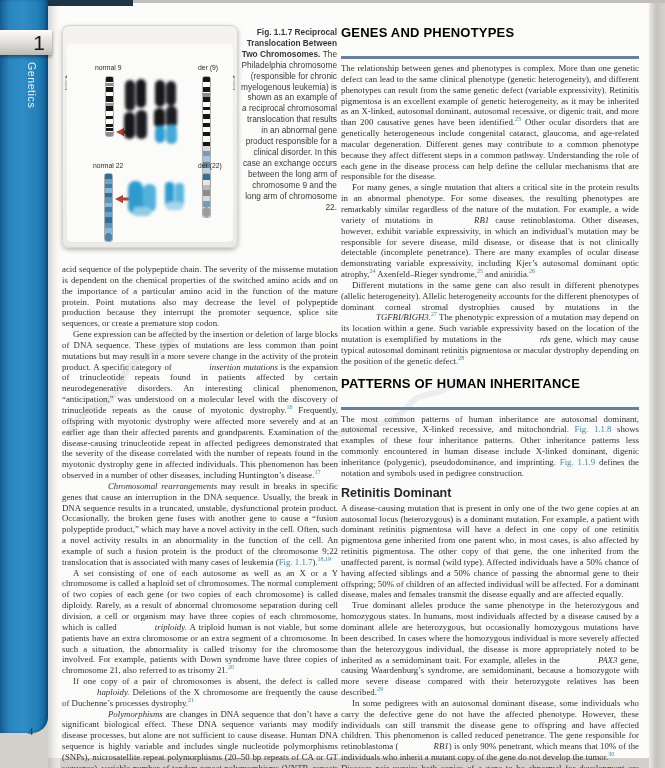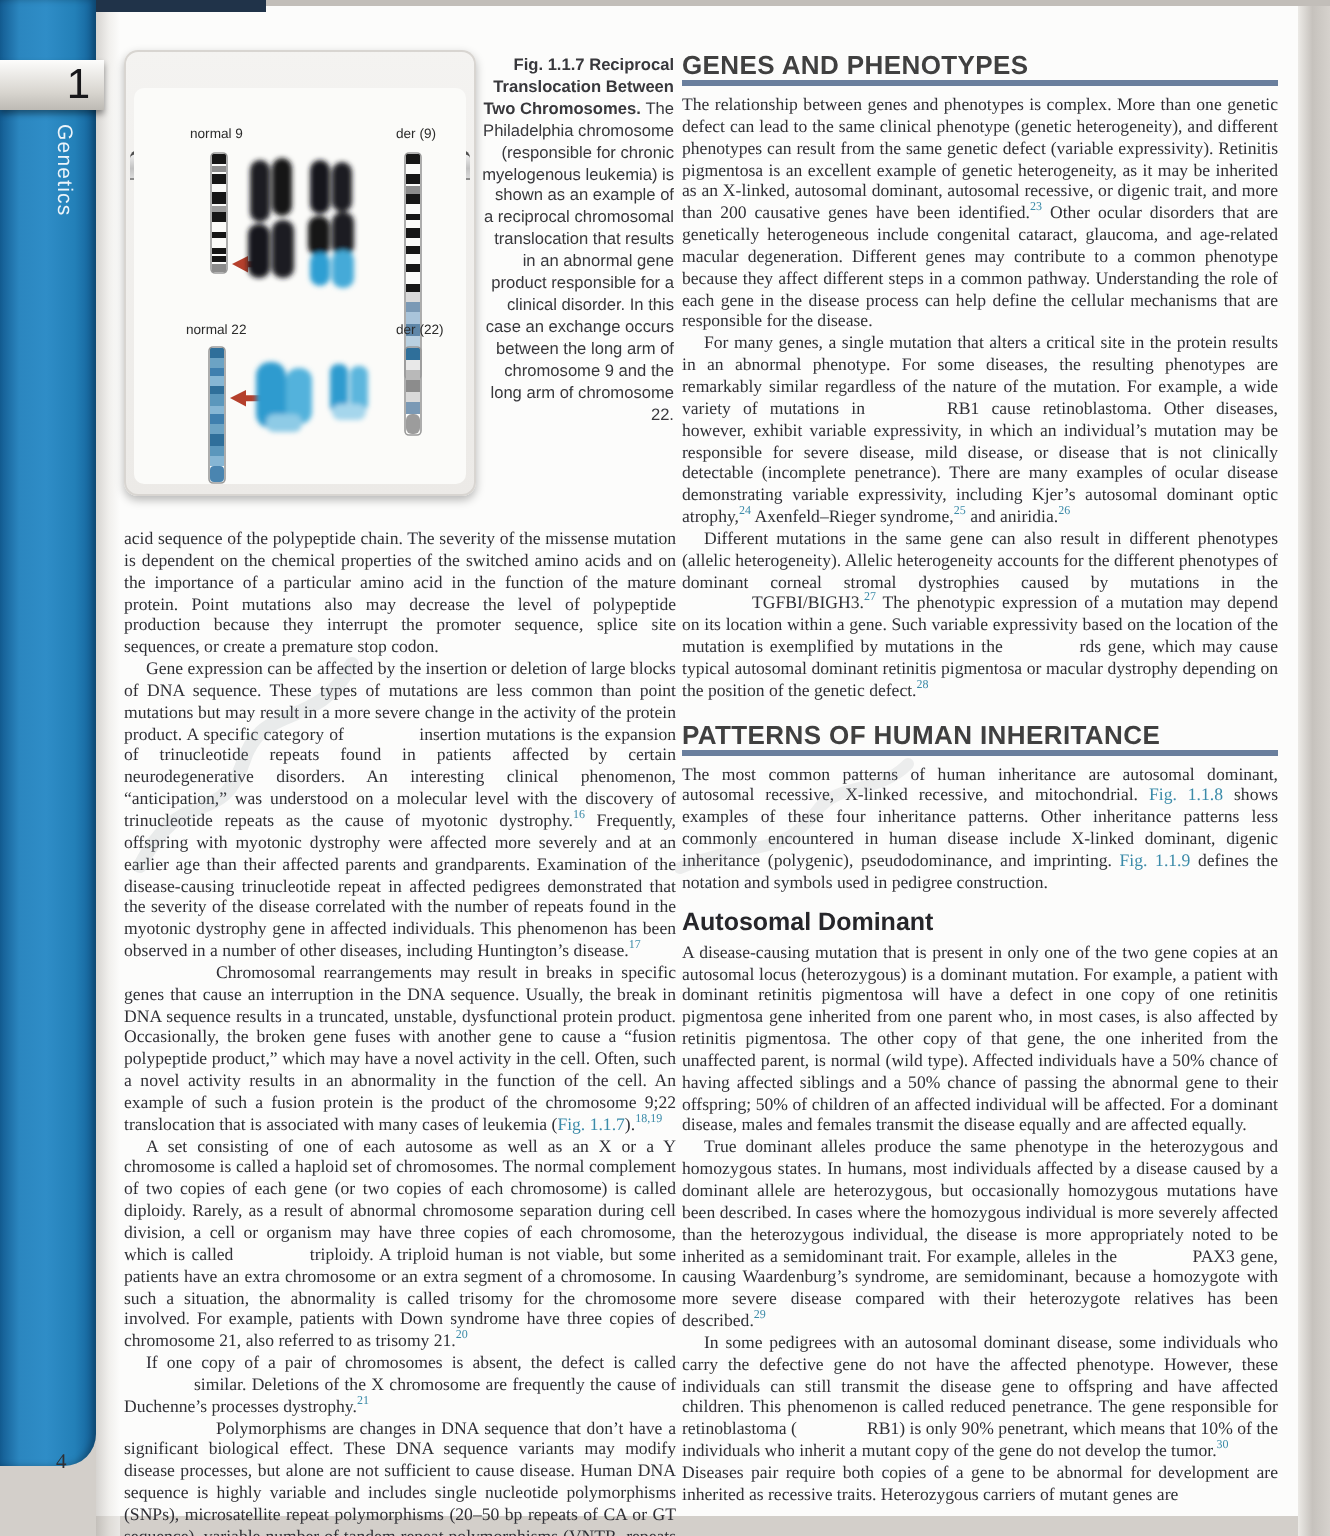--- a/index.html
+++ b/index.html
@@ -41,26 +41,26 @@
   .lbl-n22{left:31px;top:137px;} .lbl-d22{left:136px;top:137px;}
 
   .caption{position:absolute;left:241px;top:27px;width:96px;
            font:8.3px/10.9px "Liberation Sans",sans-serif;color:#38383c;text-align:right;}
 
   
   .col-left{position:absolute;left:62px;top:264px;width:276px;}
   .col-right{position:absolute;left:341px;top:25px;width:298px;}
   .jp{margin:0;text-align:justify;font:8.8px/10.85px "Liberation Serif",serif;color:#303036;}
   .ind{text-indent:11px;}
-  h2.section{font:bold 13px/15px "Liberation Sans",sans-serif;color:#404040;margin:0 0 4px;
-           padding-bottom:0;border-bottom:3px solid #6a7f9d;letter-spacing:.2px;}
+  h2.section{font:bold 13px/15px "Liberation Sans",sans-serif;color:#000000;margin:0 0 4px;
+           padding-bottom:16px;border-bottom:3px solid #6a7f9d;letter-spacing:.2px;}
   h2.mt{margin-top:9px;}
   h3.subsection{font:bold 12.5px/14px "Liberation Sans",sans-serif;color:#26262a;margin:7px 0 3px;}
 
-  .run-i{padding-left:35px;}
+  .run-i{font-style:italic;padding-left:35px;}
   .run-b{font-weight:bold;}
   .run-sup{vertical-align:super;font-size:6px;line-height:0;color:#3a8aa8;}
   .run-link{color:#3a8aa8;}
 
   .wm{position:absolute;pointer-events:none;}
 </style>
 </head>
 <body>
 
 <div class="screen">
@@ -184,32 +184,32 @@
     <span class="fig-label lbl-d22">der (22)</span>
   </figure>
 
   <div class="caption"><span class="run-b">Fig. 1.1.7  Reciprocal Translocation Between Two Chromosomes. </span><span>The Philadelphia chromosome (responsible for chronic myelogenous leukemia) is shown as an example of a reciprocal chromosomal translocation that results in an abnormal gene product responsible for a clinical disorder. In this case an exchange occurs between the long arm of chromosome 9 and the long arm of chromosome 22.</span></div>
 
   <div class="col-left">
     <p class="jp"><span>acid sequence of the polypeptide chain. The severity of the missense mutation is dependent on the chemical properties of the switched amino acids and on the importance of a particular amino acid in the function of the mature protein. Point mutations also may decrease the level of polypeptide production because they interrupt the promoter sequence, splice site sequences, or create a premature stop codon.</span></p>
     <p class="jp ind"><span>Gene expression can be affected by the insertion or deletion of large blocks of DNA sequence. These types of mutations are less common than point mutations but may result in a more severe change in the activity of the protein product. A specific category of </span><span class="run-i">insertion mutations</span><span> is the expansion of trinucleotide repeats found in patients affected by certain neurodegenerative disorders. An interesting clinical phenomenon, “anticipation,” was understood on a molecular level with the discovery of trinucleotide repeats as the cause of myotonic dystrophy.</span><span class="run-sup">16</span><span> Frequently, offspring with myotonic dystrophy were affected more severely and at an earlier age than their affected parents and grandparents. Examination of the disease-causing trinucleotide repeat in affected pedigrees demonstrated that the severity of the disease correlated with the number of repeats found in the myotonic dystrophy gene in affected individuals. This phenomenon has been observed in a number of other diseases, including Huntington’s disease.</span><span class="run-sup">17</span></p>
     <p class="jp ind"><span class="run-i">Chromosomal rearrangements</span><span> may result in breaks in specific genes that cause an interruption in the DNA sequence. Usually, the break in DNA sequence results in a truncated, unstable, dysfunctional protein product. Occasionally, the broken gene fuses with another gene to cause a “fusion polypeptide product,” which may have a novel activity in the cell. Often, such a novel activity results in an abnormality in the function of the cell. An example of such a fusion protein is the product of the chromosome 9;22 translocation that is associated with many cases of leukemia (</span><span class="run-link">Fig. 1.1.7</span><span>).</span><span class="run-sup">18,19</span></p>
     <p class="jp ind"><span>A set consisting of one of each autosome as well as an X or a Y chromosome is called a haploid set of chromosomes. The normal complement of two copies of each gene (or two copies of each chromosome) is called diploidy. Rarely, as a result of abnormal chromosome separation during cell division, a cell or organism may have three copies of each chromosome, which is called </span><span class="run-i">triploidy.</span><span> A triploid human is not viable, but some patients have an extra chromosome or an extra segment of a chromosome. In such a situation, the abnormality is called trisomy for the chromosome involved. For example, patients with Down syndrome have three copies of chromosome 21, also referred to as trisomy 21.</span><span class="run-sup">20</span></p>
-    <p class="jp ind"><span>If one copy of a pair of chromosomes is absent, the defect is called </span><span class="run-i">similar.</span><span> Deletions of the X chromosome are frequently the cause of Duchenne’s processes dystrophy.</span><span class="run-sup">21</span></p>
+    <p class="jp ind"><span>If one copy of a pair of chromosomes is absent, the defect is called </span><span class="run-i">haploidy.</span><span> Deletions of the X chromosome are frequently the cause of Duchenne’s processes dystrophy.</span><span class="run-sup">21</span></p>
     <p class="jp ind"><span class="run-i">Polymorphisms</span><span> are changes in DNA sequence that don’t have a significant biological effect. These DNA sequence variants may modify disease processes, but alone are not sufficient to cause disease. Human DNA sequence is highly variable and includes single nucleotide polymorphisms (SNPs), microsatellite repeat polymorphisms (20–50 bp repeats of CA or GT sequence), variable number of tandem repeat polymorphisms (VNTR, repeats of 50–100 bp of DNA), or larger insertion deletions.</span></p>
   </div>
 
   <div class="col-right">
     <h2 class="section">GENES AND PHENOTYPES</h2>
     <p class="jp"><span>The relationship between genes and phenotypes is complex. More than one genetic defect can lead to the same clinical phenotype (genetic heterogeneity), and different phenotypes can result from the same genetic defect (variable expressivity). Retinitis pigmentosa is an excellent example of genetic heterogeneity, as it may be inherited as an X-linked, autosomal dominant, autosomal recessive, or digenic trait, and more than 200 causative genes have been identified.</span><span class="run-sup">23</span><span> Other ocular disorders that are genetically heterogeneous include congenital cataract, glaucoma, and age-related macular degeneration. Different genes may contribute to a common phenotype because they affect different steps in a common pathway. Understanding the role of each gene in the disease process can help define the cellular mechanisms that are responsible for the disease.</span></p>
     <p class="jp ind"><span>For many genes, a single mutation that alters a critical site in the protein results in an abnormal phenotype. For some diseases, the resulting phenotypes are remarkably similar regardless of the nature of the mutation. For example, a wide variety of mutations in </span><span class="run-i">RB1</span><span> cause retinoblastoma. Other diseases, however, exhibit variable expressivity, in which an individual’s mutation may be responsible for severe disease, mild disease, or disease that is not clinically detectable (incomplete penetrance). There are many examples of ocular disease demonstrating variable expressivity, including Kjer’s autosomal dominant optic atrophy,</span><span class="run-sup">24</span><span> Axenfeld–Rieger syndrome,</span><span class="run-sup">25</span><span> and aniridia.</span><span class="run-sup">26</span></p>
     <p class="jp ind"><span>Different mutations in the same gene can also result in different phenotypes (allelic heterogeneity). Allelic heterogeneity accounts for the different phenotypes of dominant corneal stromal dystrophies caused by mutations in the </span><span class="run-i">TGFBI/BIGH3.</span><span class="run-sup">27</span><span> The phenotypic expression of a mutation may depend on its location within a gene. Such variable expressivity based on the location of the mutation is exemplified by mutations in the </span><span class="run-i">rds</span><span> gene, which may cause typical autosomal dominant retinitis pigmentosa or macular dystrophy depending on the position of the genetic defect.</span><span class="run-sup">28</span></p>
     <h2 class="section mt">PATTERNS OF HUMAN INHERITANCE</h2>
     <p class="jp"><span>The most common patterns of human inheritance are autosomal dominant, autosomal recessive, X-linked recessive, and mitochondrial. </span><span class="run-link">Fig. 1.1.8</span><span> shows examples of these four inheritance patterns. Other inheritance patterns less commonly encountered in human disease include X-linked dominant, digenic inheritance (polygenic), pseudodominance, and imprinting. </span><span class="run-link">Fig. 1.1.9</span><span> defines the notation and symbols used in pedigree construction.</span></p>
-    <h3 class="subsection">Autosomal Dominant</h3>
+    <h3 class="subsection">Retinitis Dominant</h3>
     <p class="jp"><span>A disease-causing mutation that is present in only one of the two gene copies at an autosomal locus (heterozygous) is a dominant mutation. For example, a patient with dominant retinitis pigmentosa will have a defect in one copy of one retinitis pigmentosa gene inherited from one parent who, in most cases, is also affected by retinitis pigmentosa. The other copy of that gene, the one inherited from the unaffected parent, is normal (wild type). Affected individuals have a 50% chance of having affected siblings and a 50% chance of passing the abnormal gene to their offspring; 50% of children of an affected individual will be affected. For a dominant disease, males and females transmit the disease equally and are affected equally.</span></p>
     <p class="jp ind"><span>True dominant alleles produce the same phenotype in the heterozygous and homozygous states. In humans, most individuals affected by a disease caused by a dominant allele are heterozygous, but occasionally homozygous mutations have been described. In cases where the homozygous individual is more severely affected than the heterozygous individual, the disease is more appropriately noted to be inherited as a semidominant trait. For example, alleles in the </span><span class="run-i">PAX3</span><span> gene, causing Waardenburg’s syndrome, are semidominant, because a homozygote with more severe disease compared with their heterozygote relatives has been described.</span><span class="run-sup">29</span></p>
     <p class="jp ind"><span>In some pedigrees with an autosomal dominant disease, some individuals who carry the defective gene do not have the affected phenotype. However, these individuals can still transmit the disease gene to offspring and have affected children. This phenomenon is called reduced penetrance. The gene responsible for retinoblastoma (</span><span class="run-i">RB1</span><span>) is only 90% penetrant, which means that 10% of the individuals who inherit a mutant copy of the gene do not develop the tumor.</span><span class="run-sup">30</span></p>
     <p class="jp"><span>Diseases pair require both copies of a gene to be abnormal for development are inherited as recessive traits. Heterozygous carriers of mutant genes are</span></p>
   </div>
 
   <svg class="wm" style="left:58px;top:318px" width="130" height="135">
     <path d="M12,115 C34,72 52,98 64,62 C74,32 100,48 118,14" stroke="#8b949c" stroke-width="7" fill="none" opacity="0.16" stroke-linecap="round"></path>
   </svg>
   <svg class="wm" style="left:332px;top:372px" width="130" height="75">

